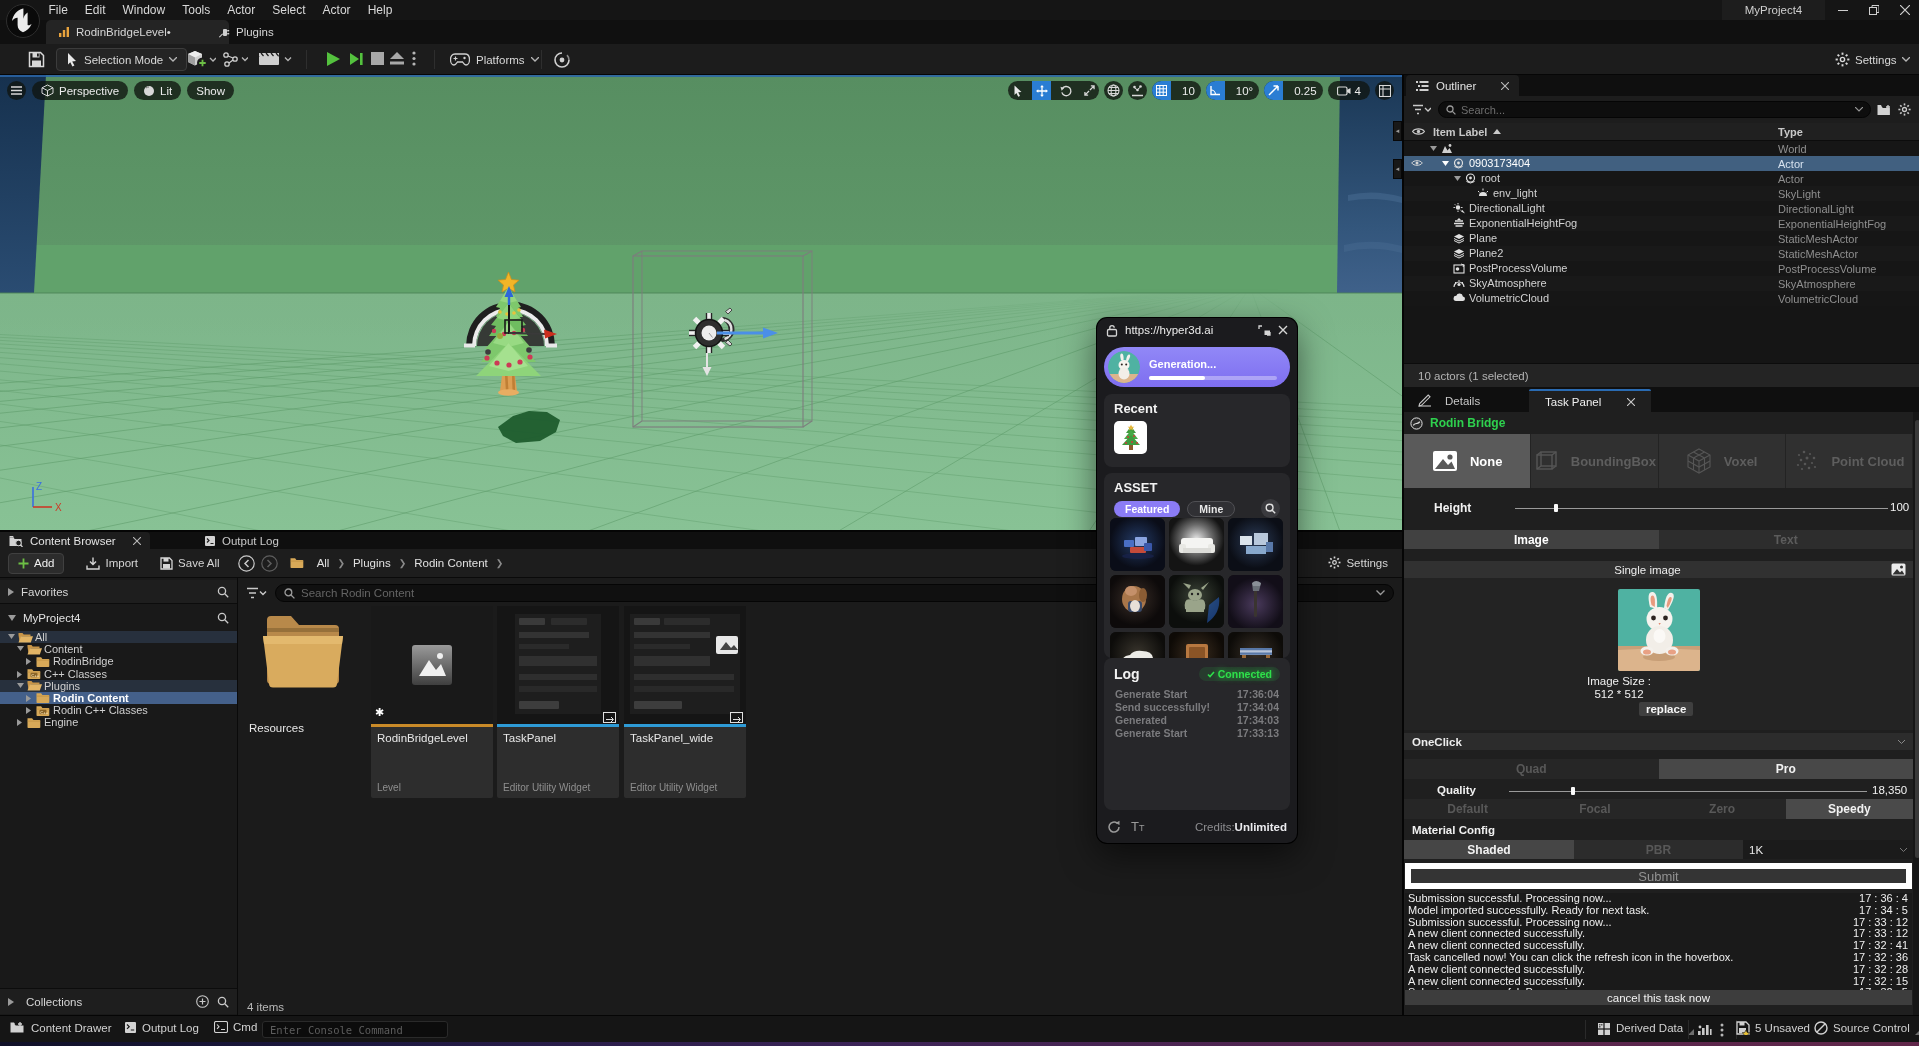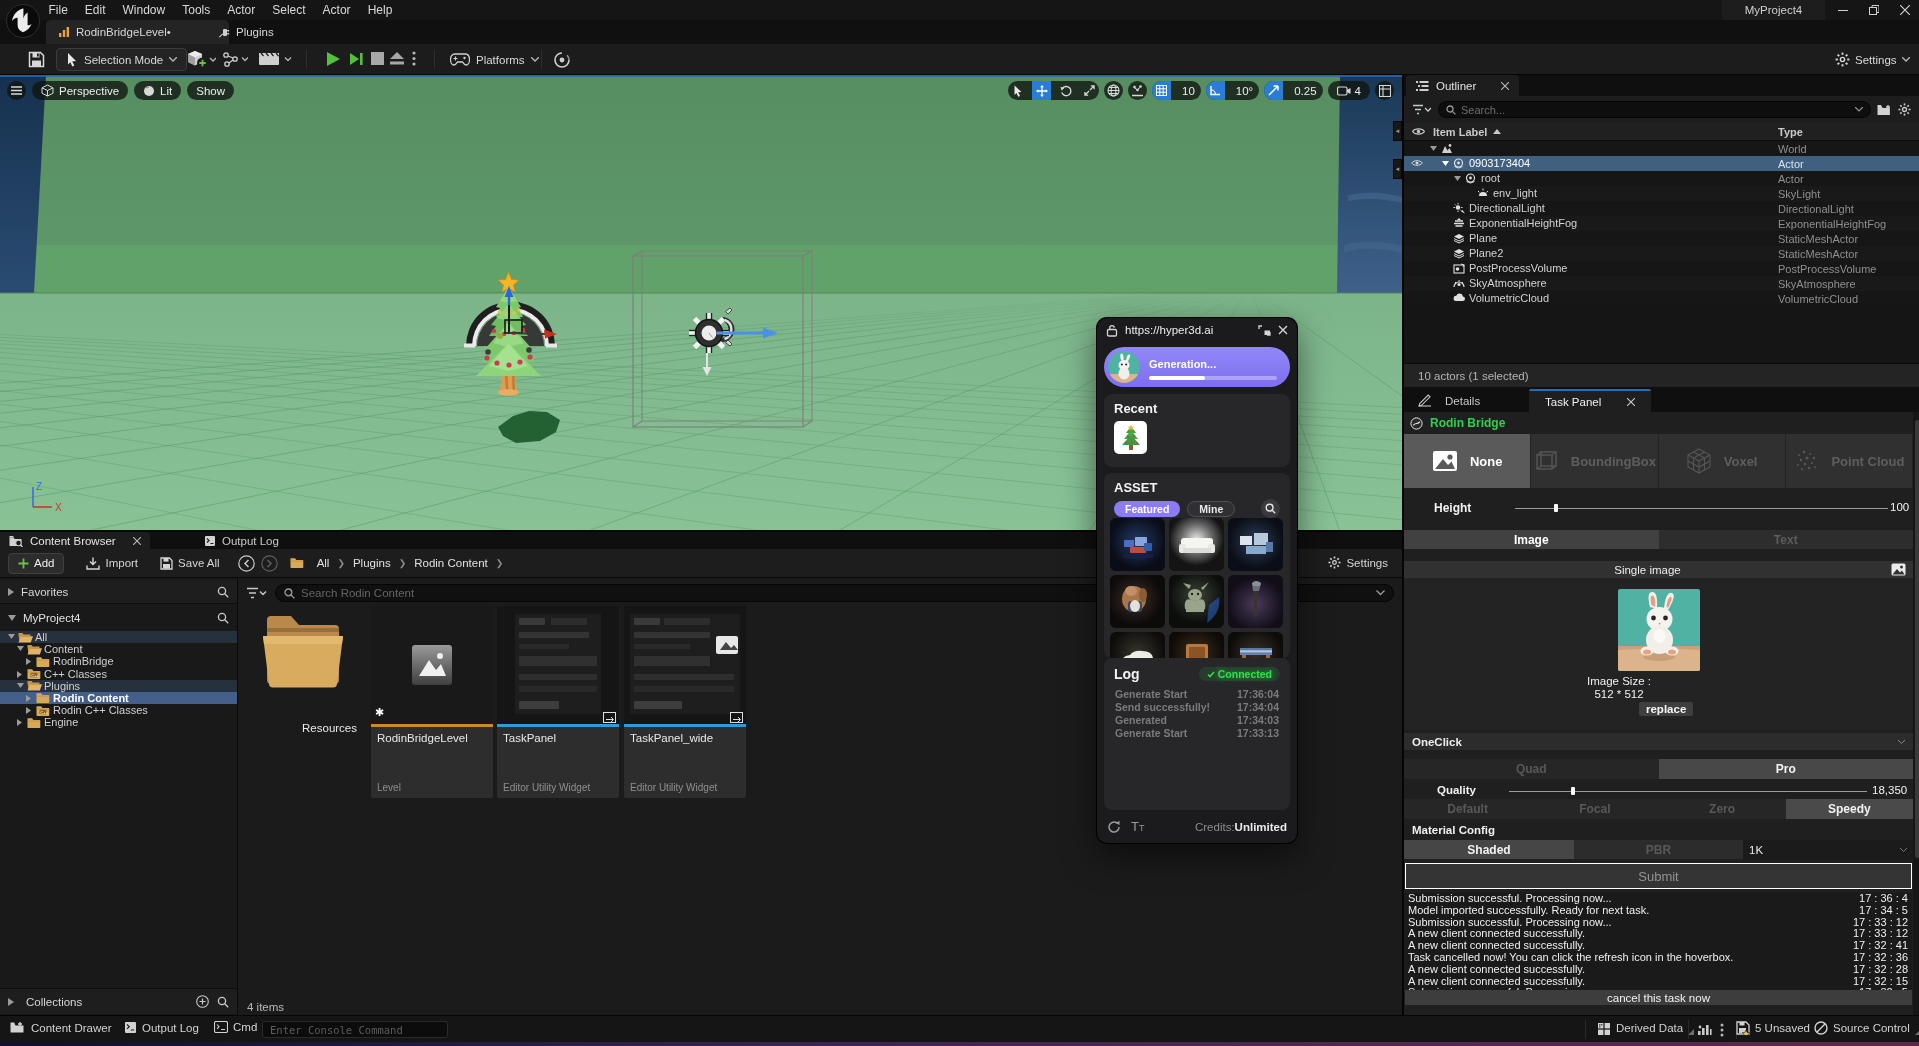--- a/index.html
+++ b/index.html
@@ -89,21 +89,21 @@
 .seg2.active{background:#484848;color:#f2f2f2}
 #quality-row{position:absolute;left:0;top:372px;width:100%;height:14px}
 #preset-row{position:absolute;left:0;top:387px;width:100%;height:20px;display:flex}
 .seg4{flex:1;display:flex;align-items:center;justify-content:center;background:#262626;color:#585858;font-size:12px;font-weight:bold}
 .seg4.active{background:#4a4a4a;color:#f2f2f2}
 #material-label{position:absolute;left:8px;top:412px;color:#f0f0f0;font-size:11.5px;font-weight:bold}
 #material-row{position:absolute;left:0;top:428px;width:100%;height:19px;display:flex}
 #mat-shaded{width:170px;background:#464646;color:#f2f2f2;display:flex;align-items:center;justify-content:center;font-size:12px;font-weight:bold}
 #mat-pbr{width:169px;background:#2c2c2c;color:#585858;display:flex;align-items:center;justify-content:center;font-size:12px;font-weight:bold}
 #mat-res{flex:1;background:#1b1b1b;color:#e8e8e8;display:flex;align-items:center;font-size:11.5px;padding:0 6px;justify-content:space-between}
-#submit-btn{position:absolute;left:1px;top:451px;width:507px;height:26px;background:#343434;border:1px solid #ffffff;display:flex;align-items:center;justify-content:center;color:#929292;font-size:13px}
+#submit-btn{position:absolute;left:1px;top:451px;width:507px;height:26px;background:#343434;border:6px solid #ffffff;display:flex;align-items:center;justify-content:center;color:#929292;font-size:13px}
 #tp-log{position:absolute;left:1px;top:481px;width:507px;height:97px;background:#1a1a1a;overflow:hidden}
 .tp-log-row{height:11.8px;display:flex;justify-content:space-between;color:#efefef;font-size:11px;line-height:11.8px;padding:0 4px 0 3px}
 #cancel-btn{position:absolute;left:1px;top:578px;width:507px;height:15px;background:#3d3d3d;display:flex;align-items:center;justify-content:center;color:#f2f2f2;font-size:11.5px}
 #tp-scrollbar{position:absolute;left:509px;top:0;width:8px;height:603px;background:#161616}
 #tp-scrollthumb{position:absolute;left:1.5px;top:8px;width:5px;height:438px;background:#3a3a3a;border-radius:3px}
 
 
 #contentbrowser{position:absolute;left:0;top:530px;width:1402px;height:485px;background:#1b1b1b;border-top:2px solid #050505}
 #cb-tabrow{position:absolute;left:0;top:0;width:100%;height:17px;background:#0f0f0f}
 #cb-tab{position:absolute;left:0;top:0;height:17px;background:#1d1d1d;display:flex;align-items:center;gap:7px;padding:0 9px;border-radius:0 4px 0 0}
@@ -1312,21 +1312,21 @@
           </svg>
     </div>
       </div>
       <div class="asset-tile" style="left: 10px; width: 108px;">
         <svg width="108" height="88" viewBox="0 0 108 88">
         <path d="M18 14 a4 4 0 0 1 4 -4 h20 l8 9 h36 a4 4 0 0 1 4 4 v51 a4 4 0 0 1 -4 4 h-64 a4 4 0 0 1 -4 -4 Z" fill="#b8894a"></path>
         <path d="M18 26 h72 v-4 h-72 Z" fill="#96703a"></path>
         <path d="M14 30 h80 l-6 48 a4 4 0 0 1 -4 3.6 h-60 a4 4 0 0 1 -4 -3.6 Z" fill="#d9ab5e"></path>
         <path d="M14 30 h80 l-1 8 h-78 Z" fill="#e3b96e"></path>
       </svg>
-        <div class="tile-label" style="text-align: right; margin-top: 28px;">Resources</div>
+        <div class="tile-label" style="text-align: left; margin-top: 28px;">Resources</div>
       </div>
       <div class="asset-tile" style="left: 132px; width: 122px; height: 192px; background: rgb(45, 45, 45); border-radius: 2px;">
         <div style="position:absolute;left:0;top:0;width:122px;height:118px;background:#191919">
         <svg width="122" height="118" viewBox="0 0 122 118">
             <defs>
               <linearGradient id="lvl1" x1="0" y1="0" x2="0" y2="1">
                 <stop offset="0" stop-color="#9a9a9a"></stop>
                 <stop offset="1" stop-color="#3f3f3f"></stop>
               </linearGradient>
             </defs>

